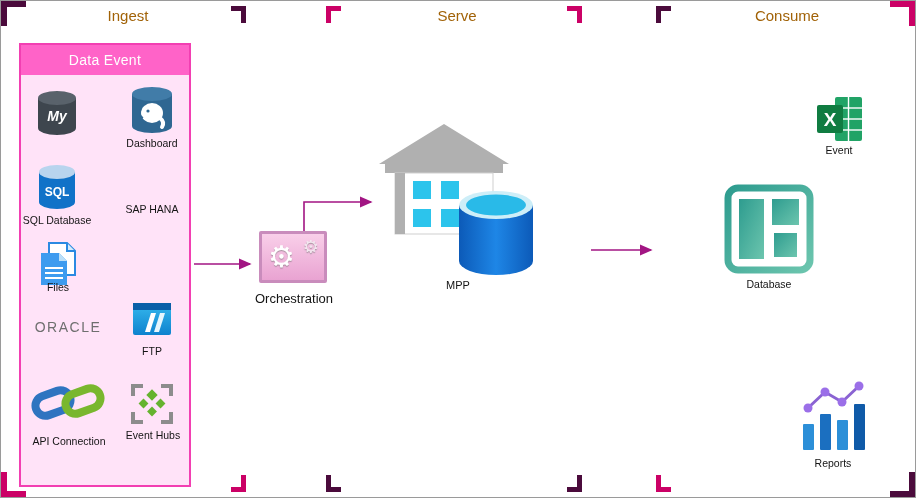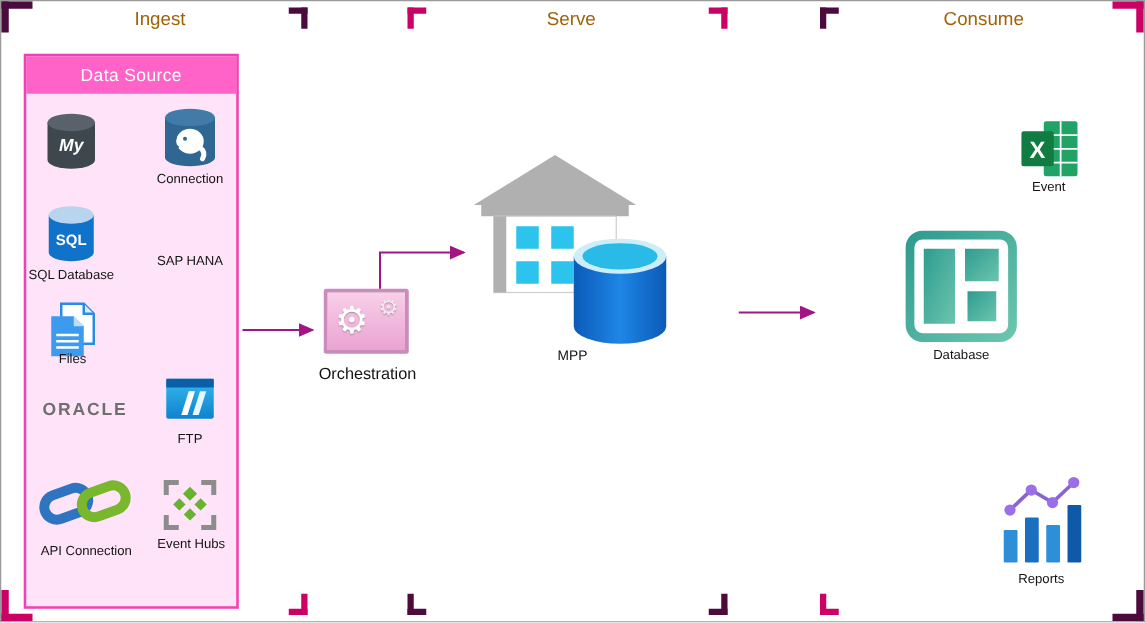--- a/index.html
+++ b/index.html
@@ -16,21 +16,21 @@
   .bk.mid{width:15px;height:17px}
   .bk.mid.t{border-top-width:5px}
   .bk.mid.b{border-bottom-width:5px}
   .bk.mid.l{border-left-width:5px}
   .bk.mid.r{border-right-width:5px}
   
   .panel{position:absolute;left:18px;top:42px;width:172px;height:444px;background:#FFE3F8;border:2px solid #F23FB2}
   .panel-header{height:30px;background:#FF63C8;color:#fff;font-size:14px;display:flex;align-items:center;justify-content:center;letter-spacing:.3px}
   .icon{position:absolute}
   .lbl{position:absolute;font-size:10.5px;color:#141414;text-align:center;line-height:1.15}
-  .oracle-text{position:absolute;font-size:14px;font-weight:bold;color:#6F6F6F;letter-spacing:1.5px;text-align:center}
+  .oracle-text{position:absolute;font-size:14px;font-weight:normal;color:#6F6F6F;letter-spacing:1.5px;text-align:center}
   
   .orch{position:absolute;left:258px;top:230px;width:68px;height:52px;background:linear-gradient(180deg,#F9CFE9,#E9A3D2);border:3px solid #C98CBC;border-radius:2px}
   .gear{position:absolute;color:#fff;font-family:"DejaVu Sans",sans-serif;line-height:1;text-shadow:0 1px 1px rgba(100,100,100,.55)}
   .gear.big{font-size:30px;left:6px;top:8px}
   .gear.small{font-size:18px;right:5px;top:4px;color:#f3e6ef}
   svg text{font-family:"Liberation Sans",sans-serif}
   .overlay{position:absolute;left:0;top:0;pointer-events:none;z-index:6}
 </style>
 </head>
 <body>
@@ -50,42 +50,42 @@
   <div class="bk mid t l" style="left:325px;top:5px;border-color:#CB0166"></div>
   <div class="bk mid t r" style="left:566px;top:5px;border-color:#CB0166"></div>
   <div class="bk mid t l" style="left:655px;top:5px;border-color:#4B0B3C"></div>
 
   <div class="bk mid b r" style="left:230px;bottom:5px;border-color:#CB0166"></div>
   <div class="bk mid b l" style="left:325px;bottom:5px;border-color:#4B0B3C"></div>
   <div class="bk mid b r" style="left:566px;bottom:5px;border-color:#4B0B3C"></div>
   <div class="bk mid b l" style="left:655px;bottom:5px;border-color:#CB0166"></div>
 
   <div class="panel">
-    <div class="panel-header">Data Source</div>
+    <div class="panel-header">Data Event</div>
   </div>
 
   <div class="icon" style="left:34px;top:88px">
     <svg width="44" height="48" viewBox="0 0 44 48">
       <path d="M3 9 V39 A19 7 0 0 0 41 39 V9" fill="#3E464E"></path>
       <ellipse cx="22" cy="9" rx="19" ry="7" fill="#59626B"></ellipse>
       <text x="22" y="32" font-size="14" fill="#fff" font-style="italic" font-weight="bold" text-anchor="middle">My</text>
     </svg>
   </div>
 
   <div class="icon" style="left:128px;top:84px">
     <svg width="46" height="50" viewBox="0 0 46 50">
       <path d="M3 9 V41 A20 7 0 0 0 43 41 V9" fill="#2F6792"></path>
       <ellipse cx="23" cy="9" rx="20" ry="7" fill="#417CA8"></ellipse>
       <ellipse cx="23" cy="28" rx="11" ry="10" fill="#fff"></ellipse>
       <path d="M31 33 q5 4 2 9" stroke="#fff" stroke-width="4" fill="none" stroke-linecap="round"></path>
       <circle cx="19" cy="26" r="1.6" fill="#2F6792"></circle>
       <path d="M12 24 q-3 6 2 9" stroke="#2F6792" stroke-width="1.5" fill="none"></path>
     </svg>
   </div>
-  <div class="lbl" style="left:111px;top:136px;width:80px">Connection</div>
+  <div class="lbl" style="left:111px;top:136px;width:80px">Dashboard</div>
 
   <div class="icon" style="left:35px;top:162px">
     <svg width="42" height="48" viewBox="0 0 42 48">
       <path d="M3 9 V39 A18 7 0 0 0 39 39 V9" fill="#1072C8"></path>
       <ellipse cx="21" cy="9" rx="18" ry="7" fill="#B8D4EE"></ellipse>
       <text x="21" y="33" font-size="12" font-weight="bold" fill="#fff" text-anchor="middle">SQL</text>
     </svg>
   </div>
   <div class="lbl" style="left:16px;top:213px;width:80px">SQL Database</div>
 

